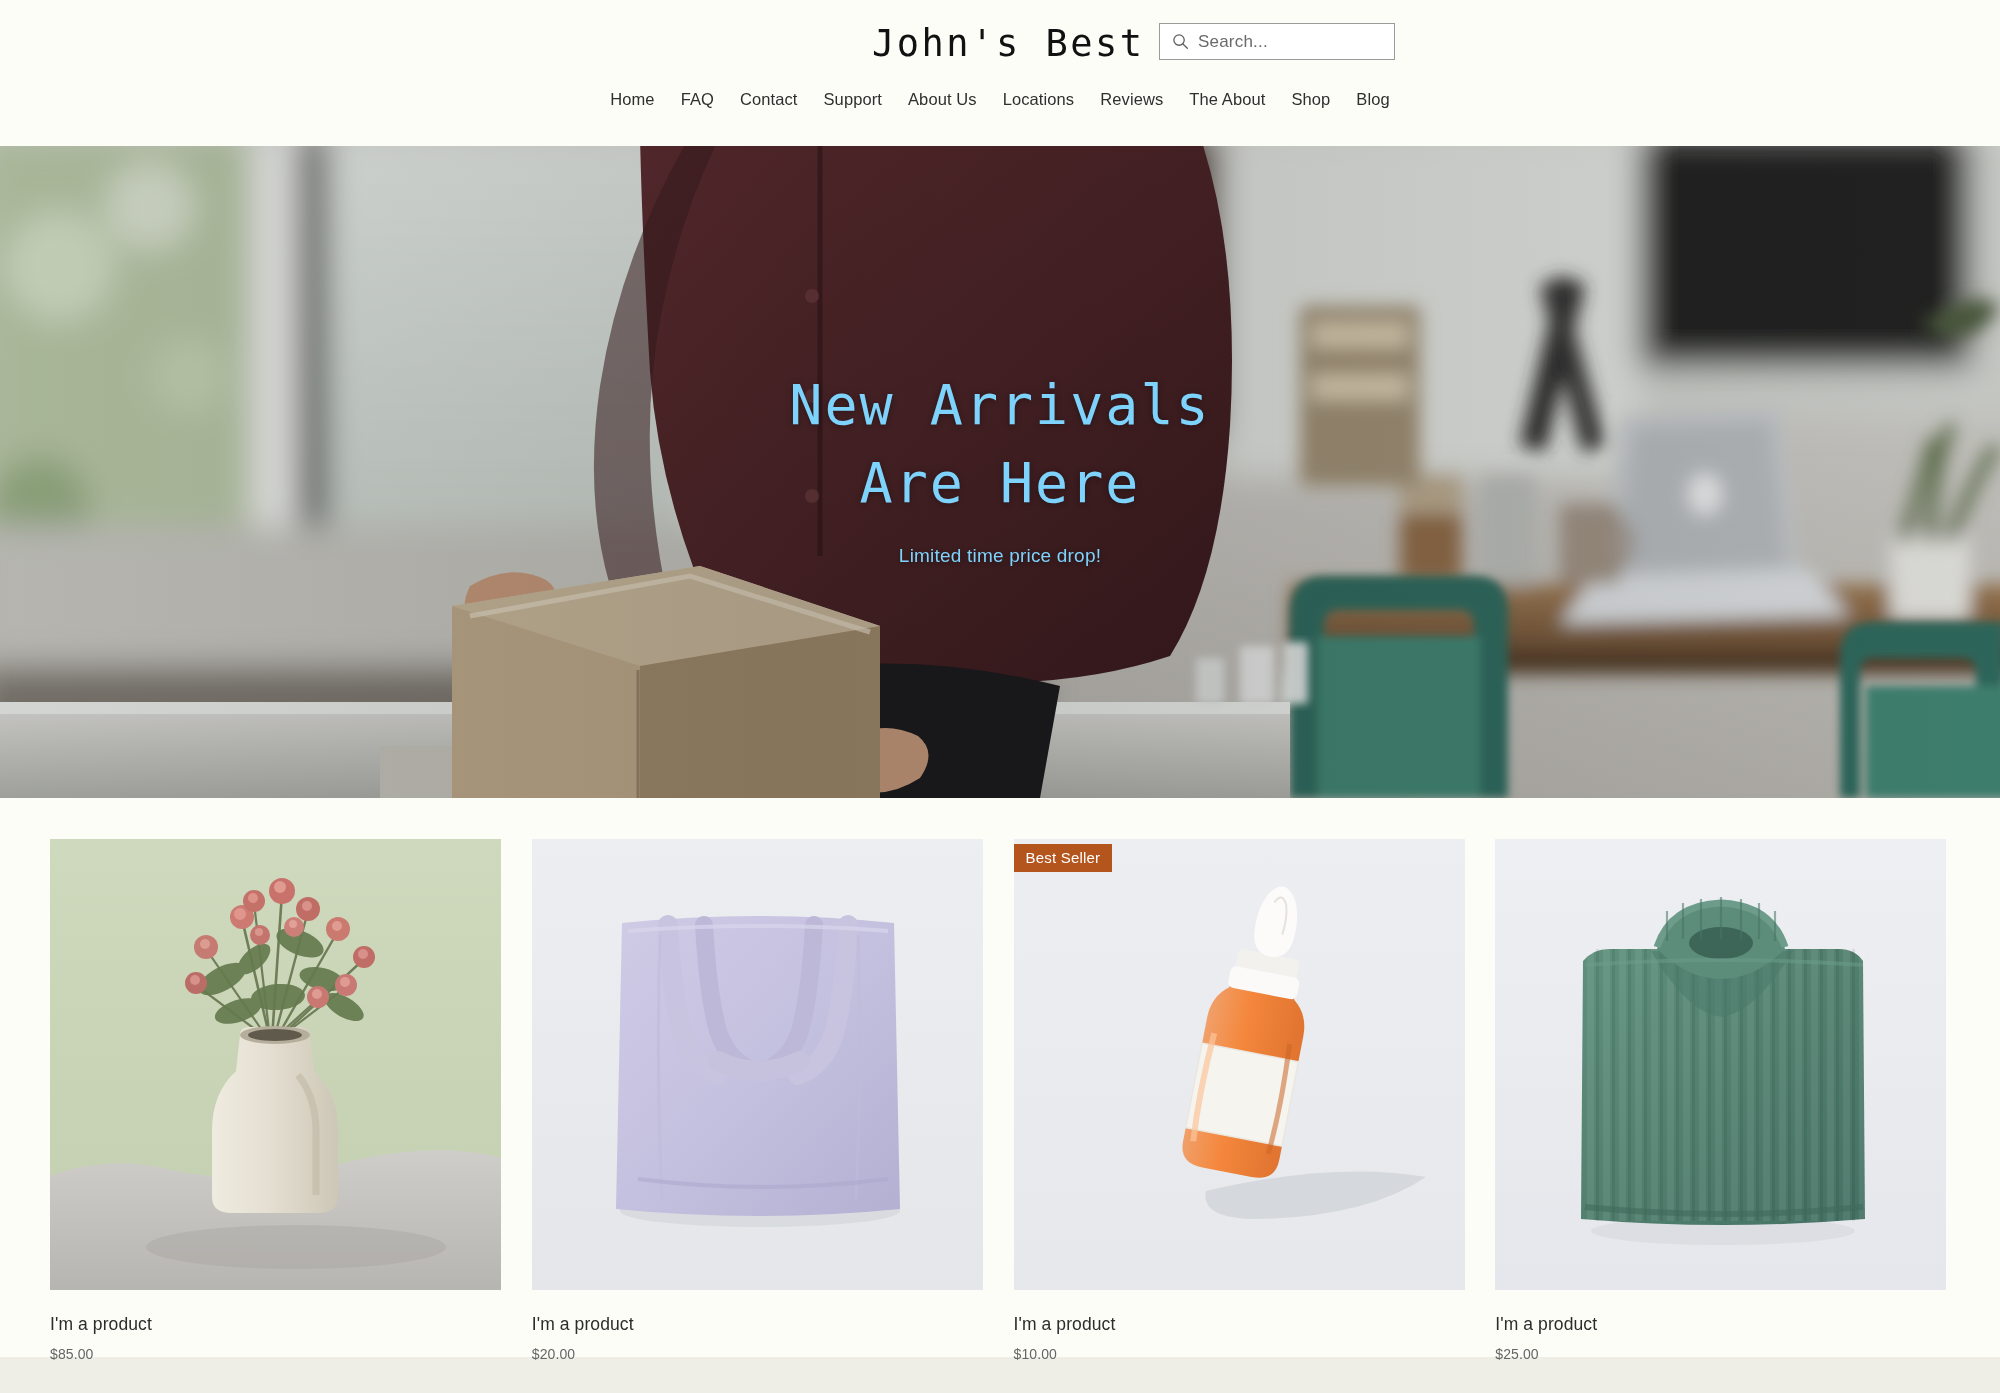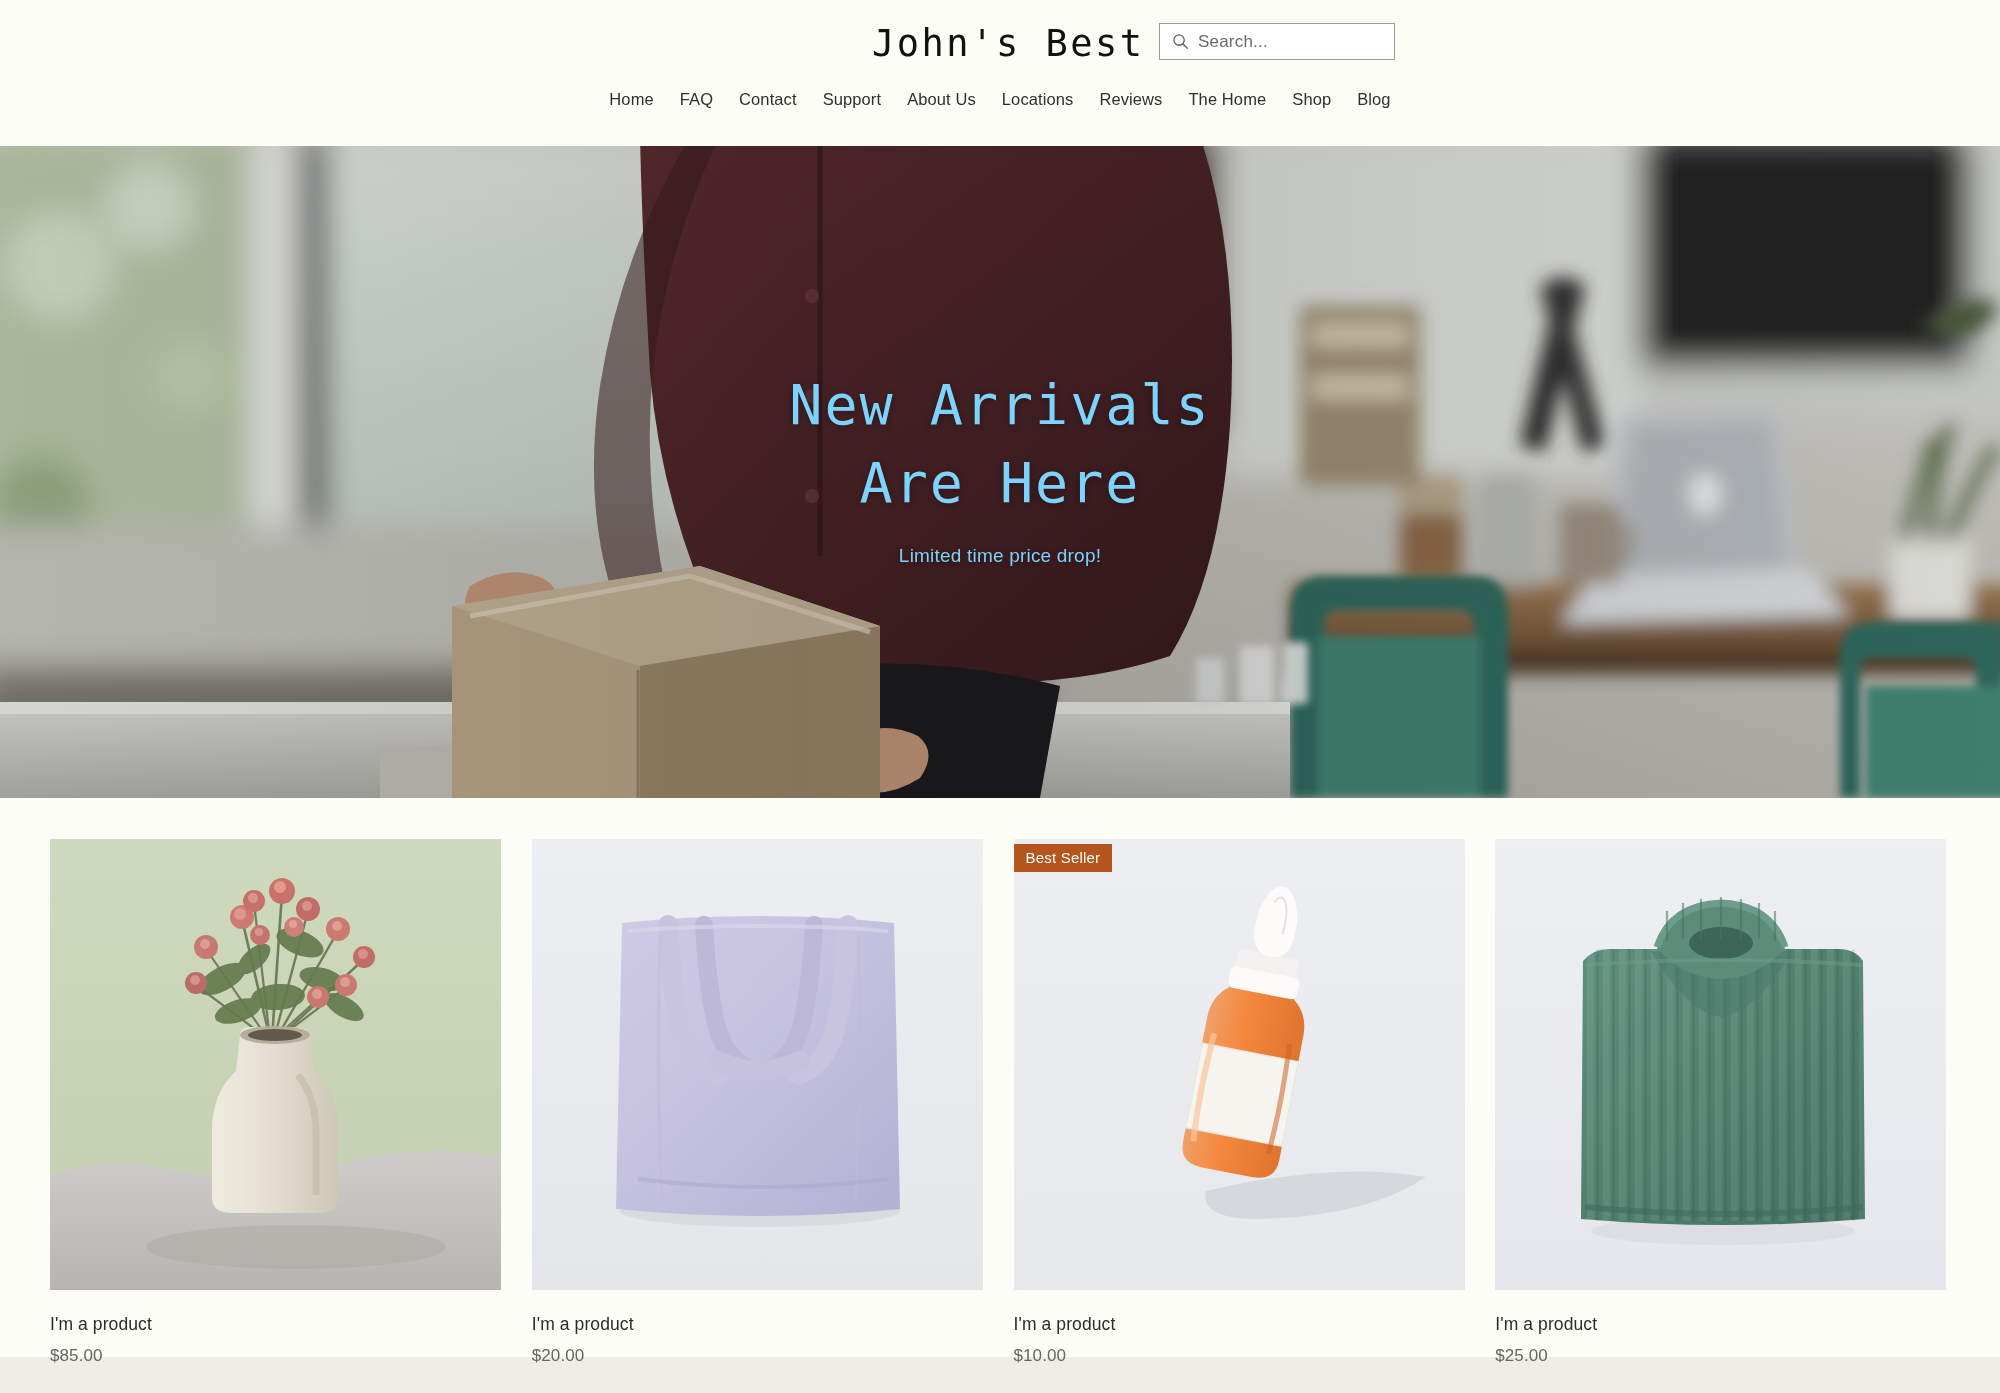--- a/index.html
+++ b/index.html
@@ -148,21 +148,21 @@
     white-space:nowrap;
   }
   .product-title{
     margin-top:24px;
     font-size:17.5px;
     color:#2c2c2c;
     letter-spacing:.1px;
   }
   .product-price{
     margin-top:11px;
-    font-size:17px;
+    font-size:14px;
     color:#656565;
     letter-spacing:.1px;
   }
 
   
   .footer-strip{
     width:2000px;
     height:36px;
     background:#EFEEE6;
   }
@@ -188,21 +188,21 @@
   </div>
 
   <nav class="main-nav">
     <span class="nav-item">Home</span>
     <span class="nav-item">FAQ</span>
     <span class="nav-item">Contact</span>
     <span class="nav-item">Support</span>
     <span class="nav-item">About Us</span>
     <span class="nav-item">Locations</span>
     <span class="nav-item">Reviews</span>
-    <span class="nav-item">The Home</span>
+    <span class="nav-item">The About</span>
     <span class="nav-item">Shop</span>
     <span class="nav-item">Blog</span>
   </nav>
 </header>
 
 <section class="hero">
 
   <svg class="hero-photo" viewBox="0 0 2000 652" preserveAspectRatio="xMidYMid slice">
     <defs>
       <linearGradient id="wallG" x1="0" y1="0" x2="0" y2="1">

